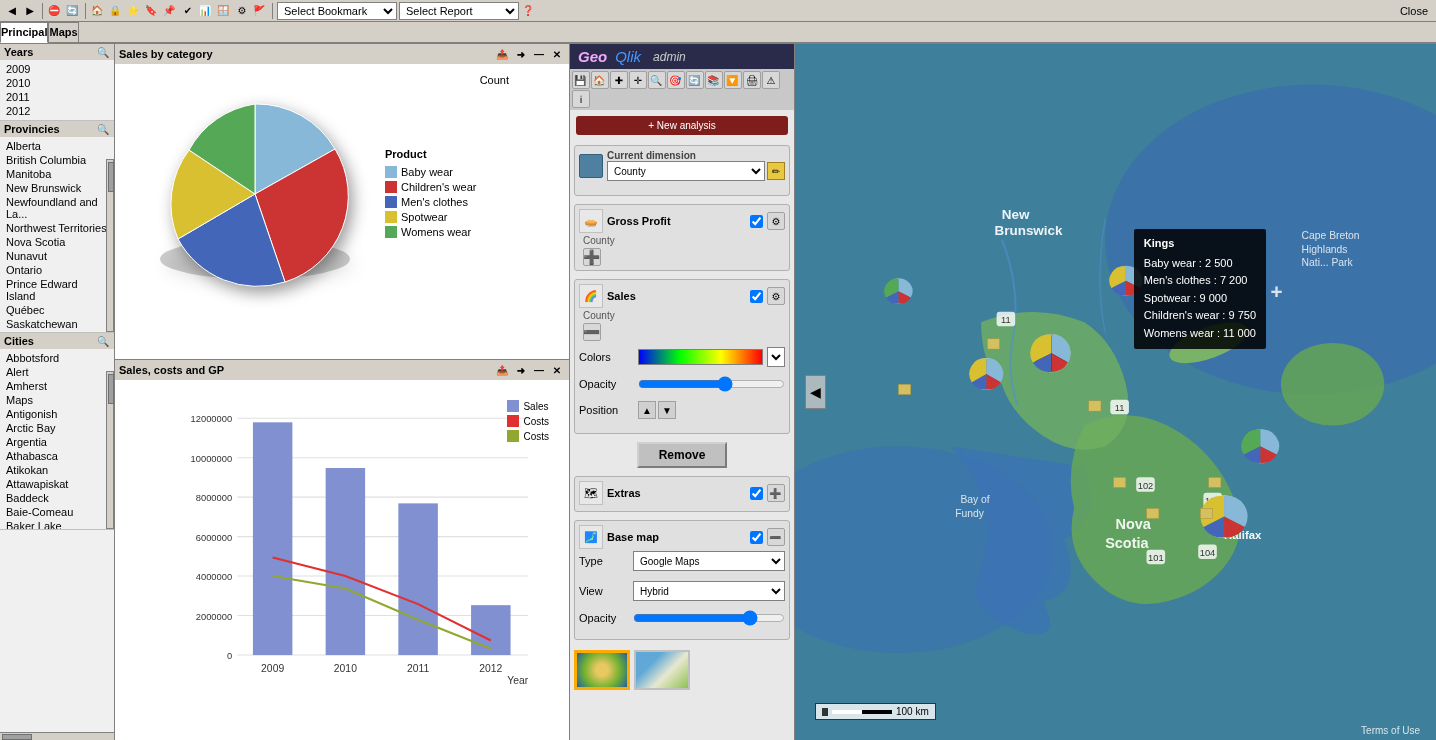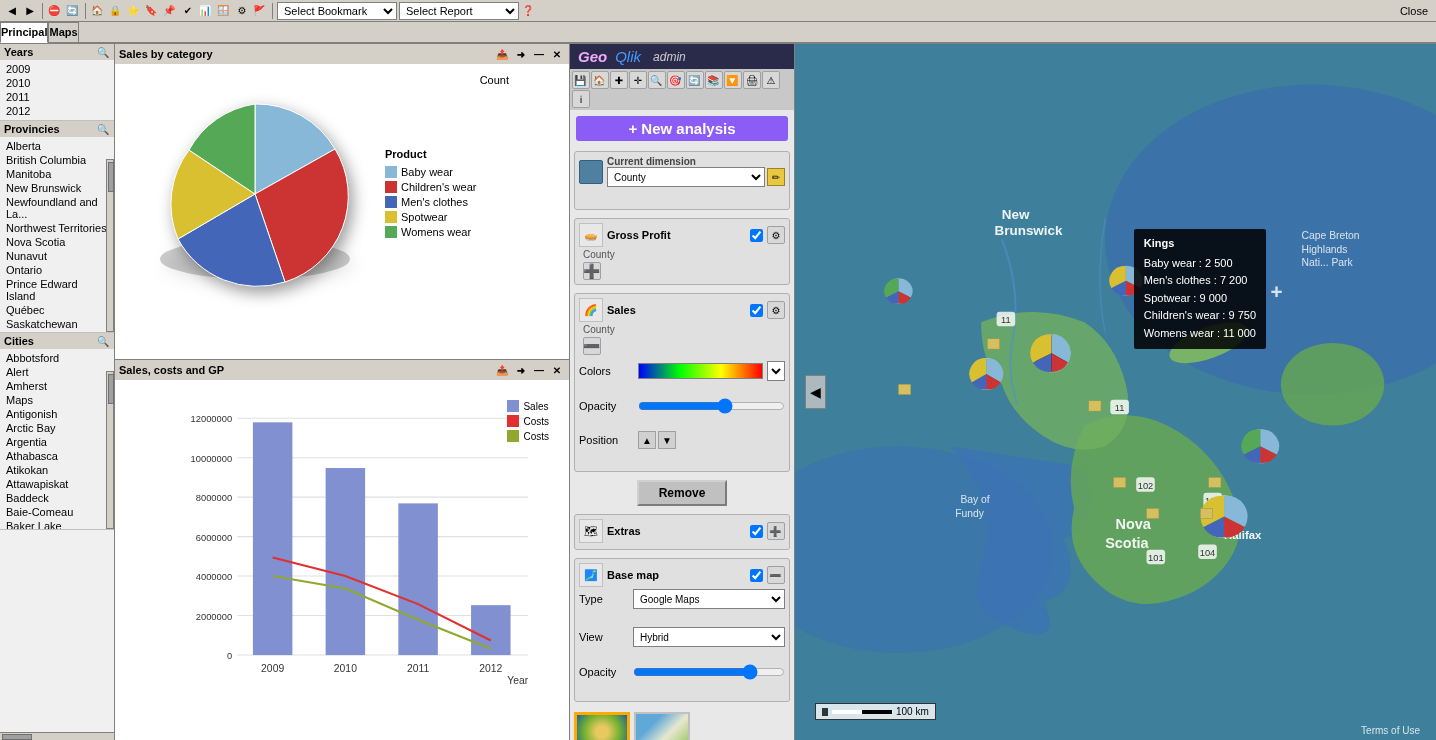--- a/index.html
+++ b/index.html
@@ -75,29 +75,29 @@
     }
     .geoqlik-toolbar {
       display: flex; background: #c8c8c8; padding: 2px; gap: 1px; flex-wrap: wrap;
     }
     .geo-icon {
       width: 18px; height: 18px; display: inline-flex; align-items: center; justify-content: center;
       font-size: 10px; cursor: pointer; background: #d8d8d8; border: 1px solid #a0a0a0;
       border-radius: 2px;
     }
     .new-analysis-btn {
-      background: #8b5cf6; color: white; border: none; padding: 4px 12px;
-      font-size: 15px; font-weight: bold; cursor: pointer; border-radius: 3px;
+      background: #7f1d1d; color: white; border: none; padding: 4px 12px;
+      font-size: 10px; font-weight: normal; cursor: pointer; border-radius: 3px;
       margin: 6px auto; display: block; width: calc(100% - 12px);
     }
     .geo-section {
       background: #e0e0e0; border: 1px solid #b0b0b0; margin: 4px 4px; border-radius: 3px;
       padding: 4px;
     }
-    .geo-row { display: flex; align-items: center; gap: 4px; margin-bottom: 18px; }
+    .geo-row { display: flex; align-items: center; gap: 4px; margin-bottom: 10px; }
     .geo-dropdown {
       height: 20px; font-size: 10px; background: white; border: 1px solid #808080;
       flex: 1; padding: 0 2px;
     }
     .geo-edit-btn {
       width: 18px; height: 18px; background: #e8c840; border: 1px solid #a08020;
       cursor: pointer; font-size: 10px; display: flex; align-items: center; justify-content: center;
     }
     .geo-color-bar {
       flex: 1; height: 16px;

